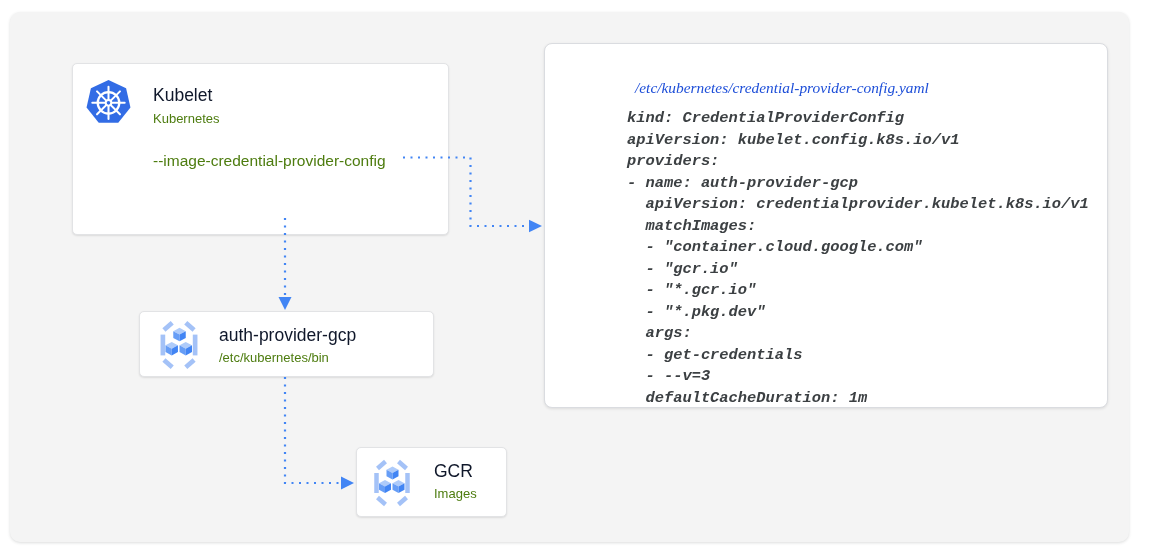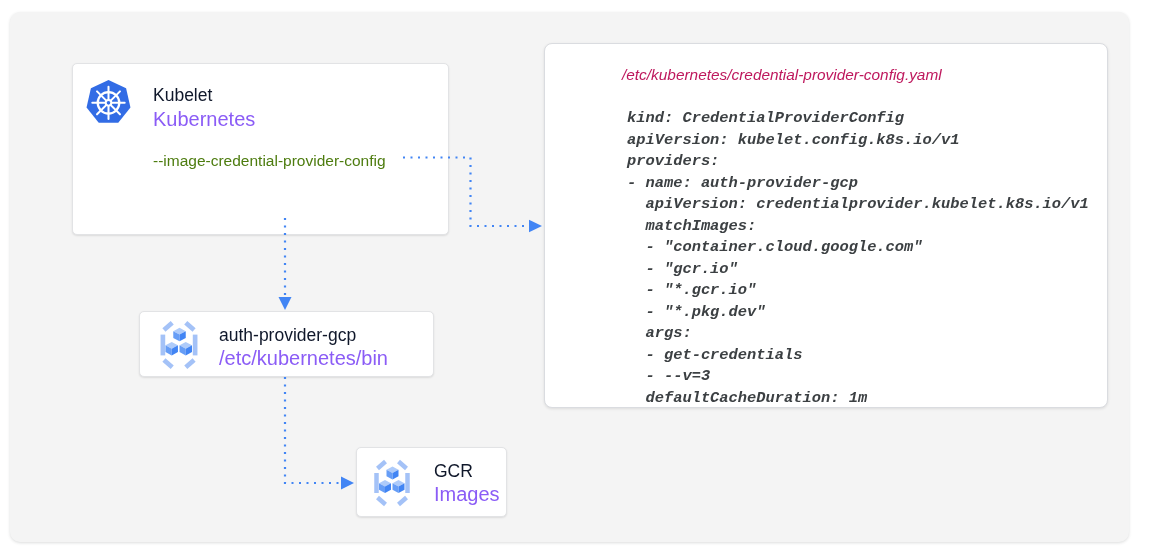--- a/index.html
+++ b/index.html
@@ -39,22 +39,22 @@
   .gcr-card     .card-icon { left: 10px; top: 10px; width: 50px; height: 50px; }
 
   .card-title {
     position: absolute;
     font-size: 17.5px; line-height: 21px;
     color: #0f172a;
     white-space: nowrap;
   }
   .card-subtitle {
     position: absolute;
-    font-size: 20px; line-height: 20px;
-    color: #8b5cf6;
+    font-size: 13px; line-height: 20px;
+    color: #4d7c0f;
     white-space: nowrap;
   }
   .kubelet-card .card-title    { left: 80px; top: 21px; }
   .kubelet-card .card-subtitle { left: 80px; top: 45px; }
   .auth-card .card-title       { left: 79px; top: 13px; }
   .auth-card .card-subtitle    { left: 79px; top: 36px; }
   .gcr-card .card-title        { left: 77px; top: 13px; }
   .gcr-card .card-subtitle     { left: 77px; top: 36px; }
 
   .flag {
@@ -69,25 +69,25 @@
   .code-panel {
     position: absolute; left: 544px; top: 43px;
     width: 564px; height: 365px;
     background: #ffffff;
     border: 1px solid #dadce0;
     border-radius: 8px;
     box-shadow: 0 1px 3px rgba(0,0,0,0.10);
     z-index: 2;
   }
   .code-path {
-    position: absolute; left: 74px; top: 17px; margin: 3px;
-    font-family: Liberation Sans, sans-serif;
+    position: absolute; left: 74px; top: 17px; margin: 16px;
+    font-family: Liberation Serif, serif;
     font-style: italic; font-weight: 400;
     font-size: 15.4px; line-height: 21.5px;
-    color: #be185d;
+    color: #1d4ed8;
     white-space: pre;
   }
   .code-body {
     position: absolute; left: 74px; top: 56px; margin: 8px;
     font-family: "Liberation Mono", monospace;
     font-style: italic; font-weight: 700;
     font-size: 15.4px; line-height: 21.5px;
     color: #3c4043;
     white-space: pre;
   }

